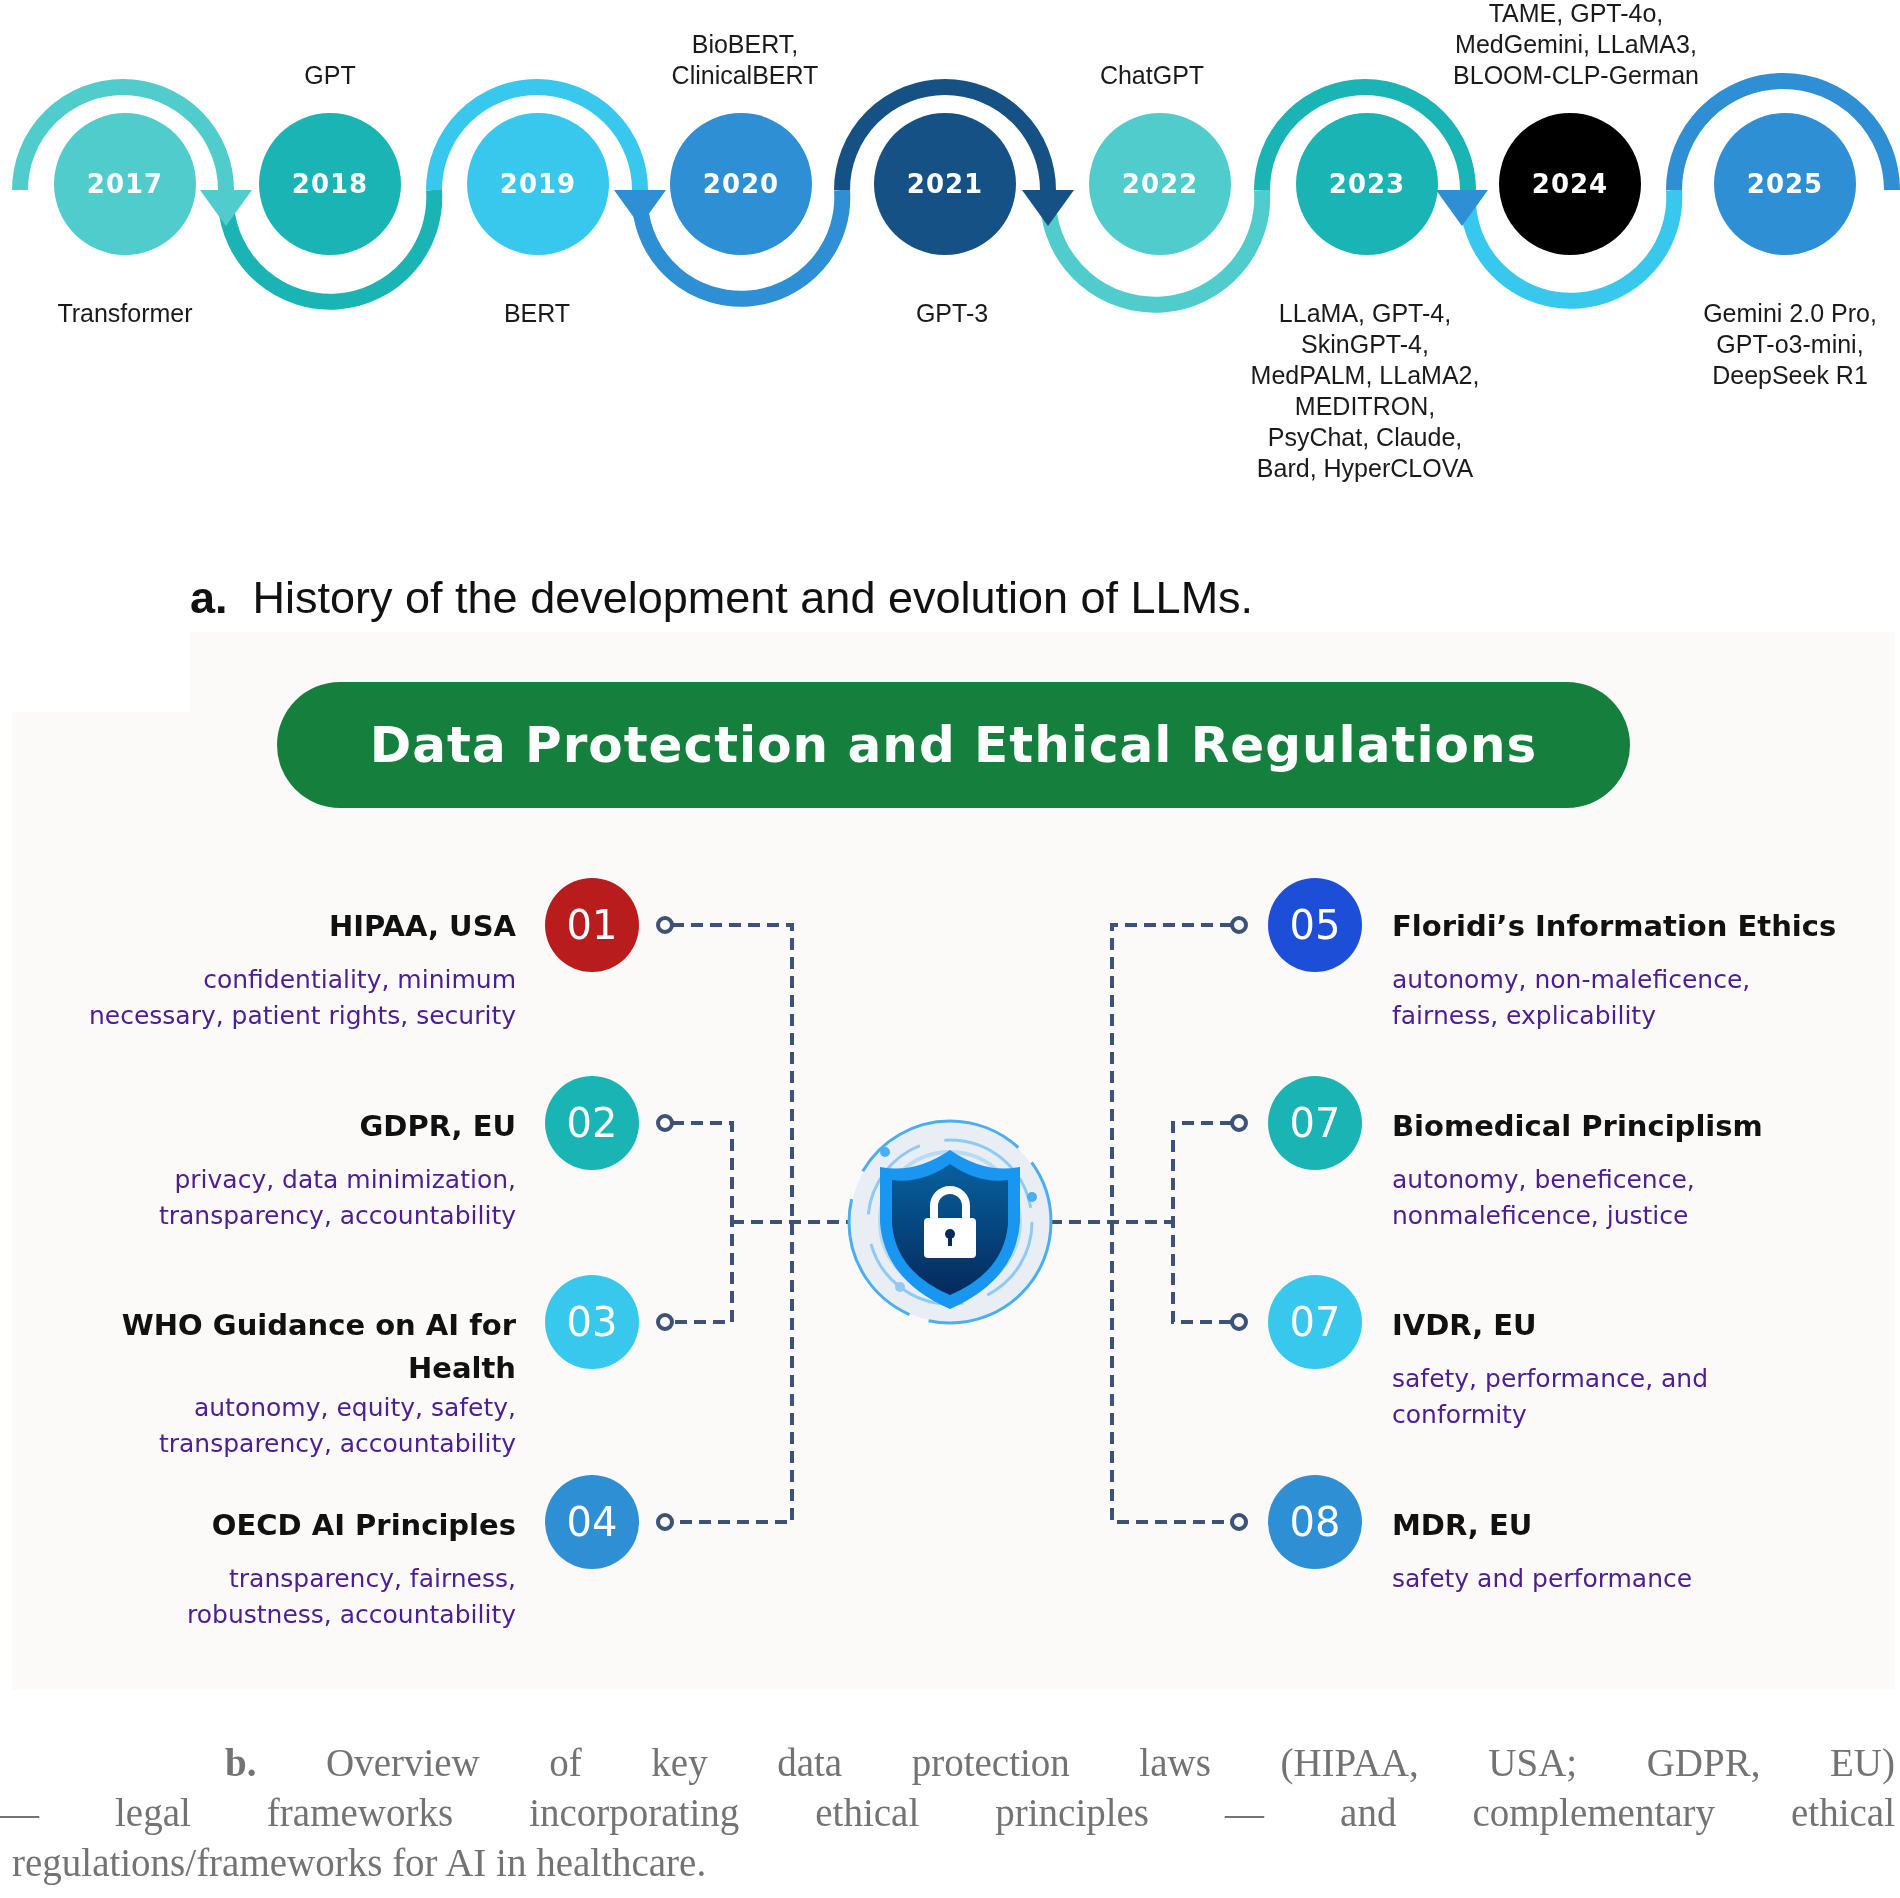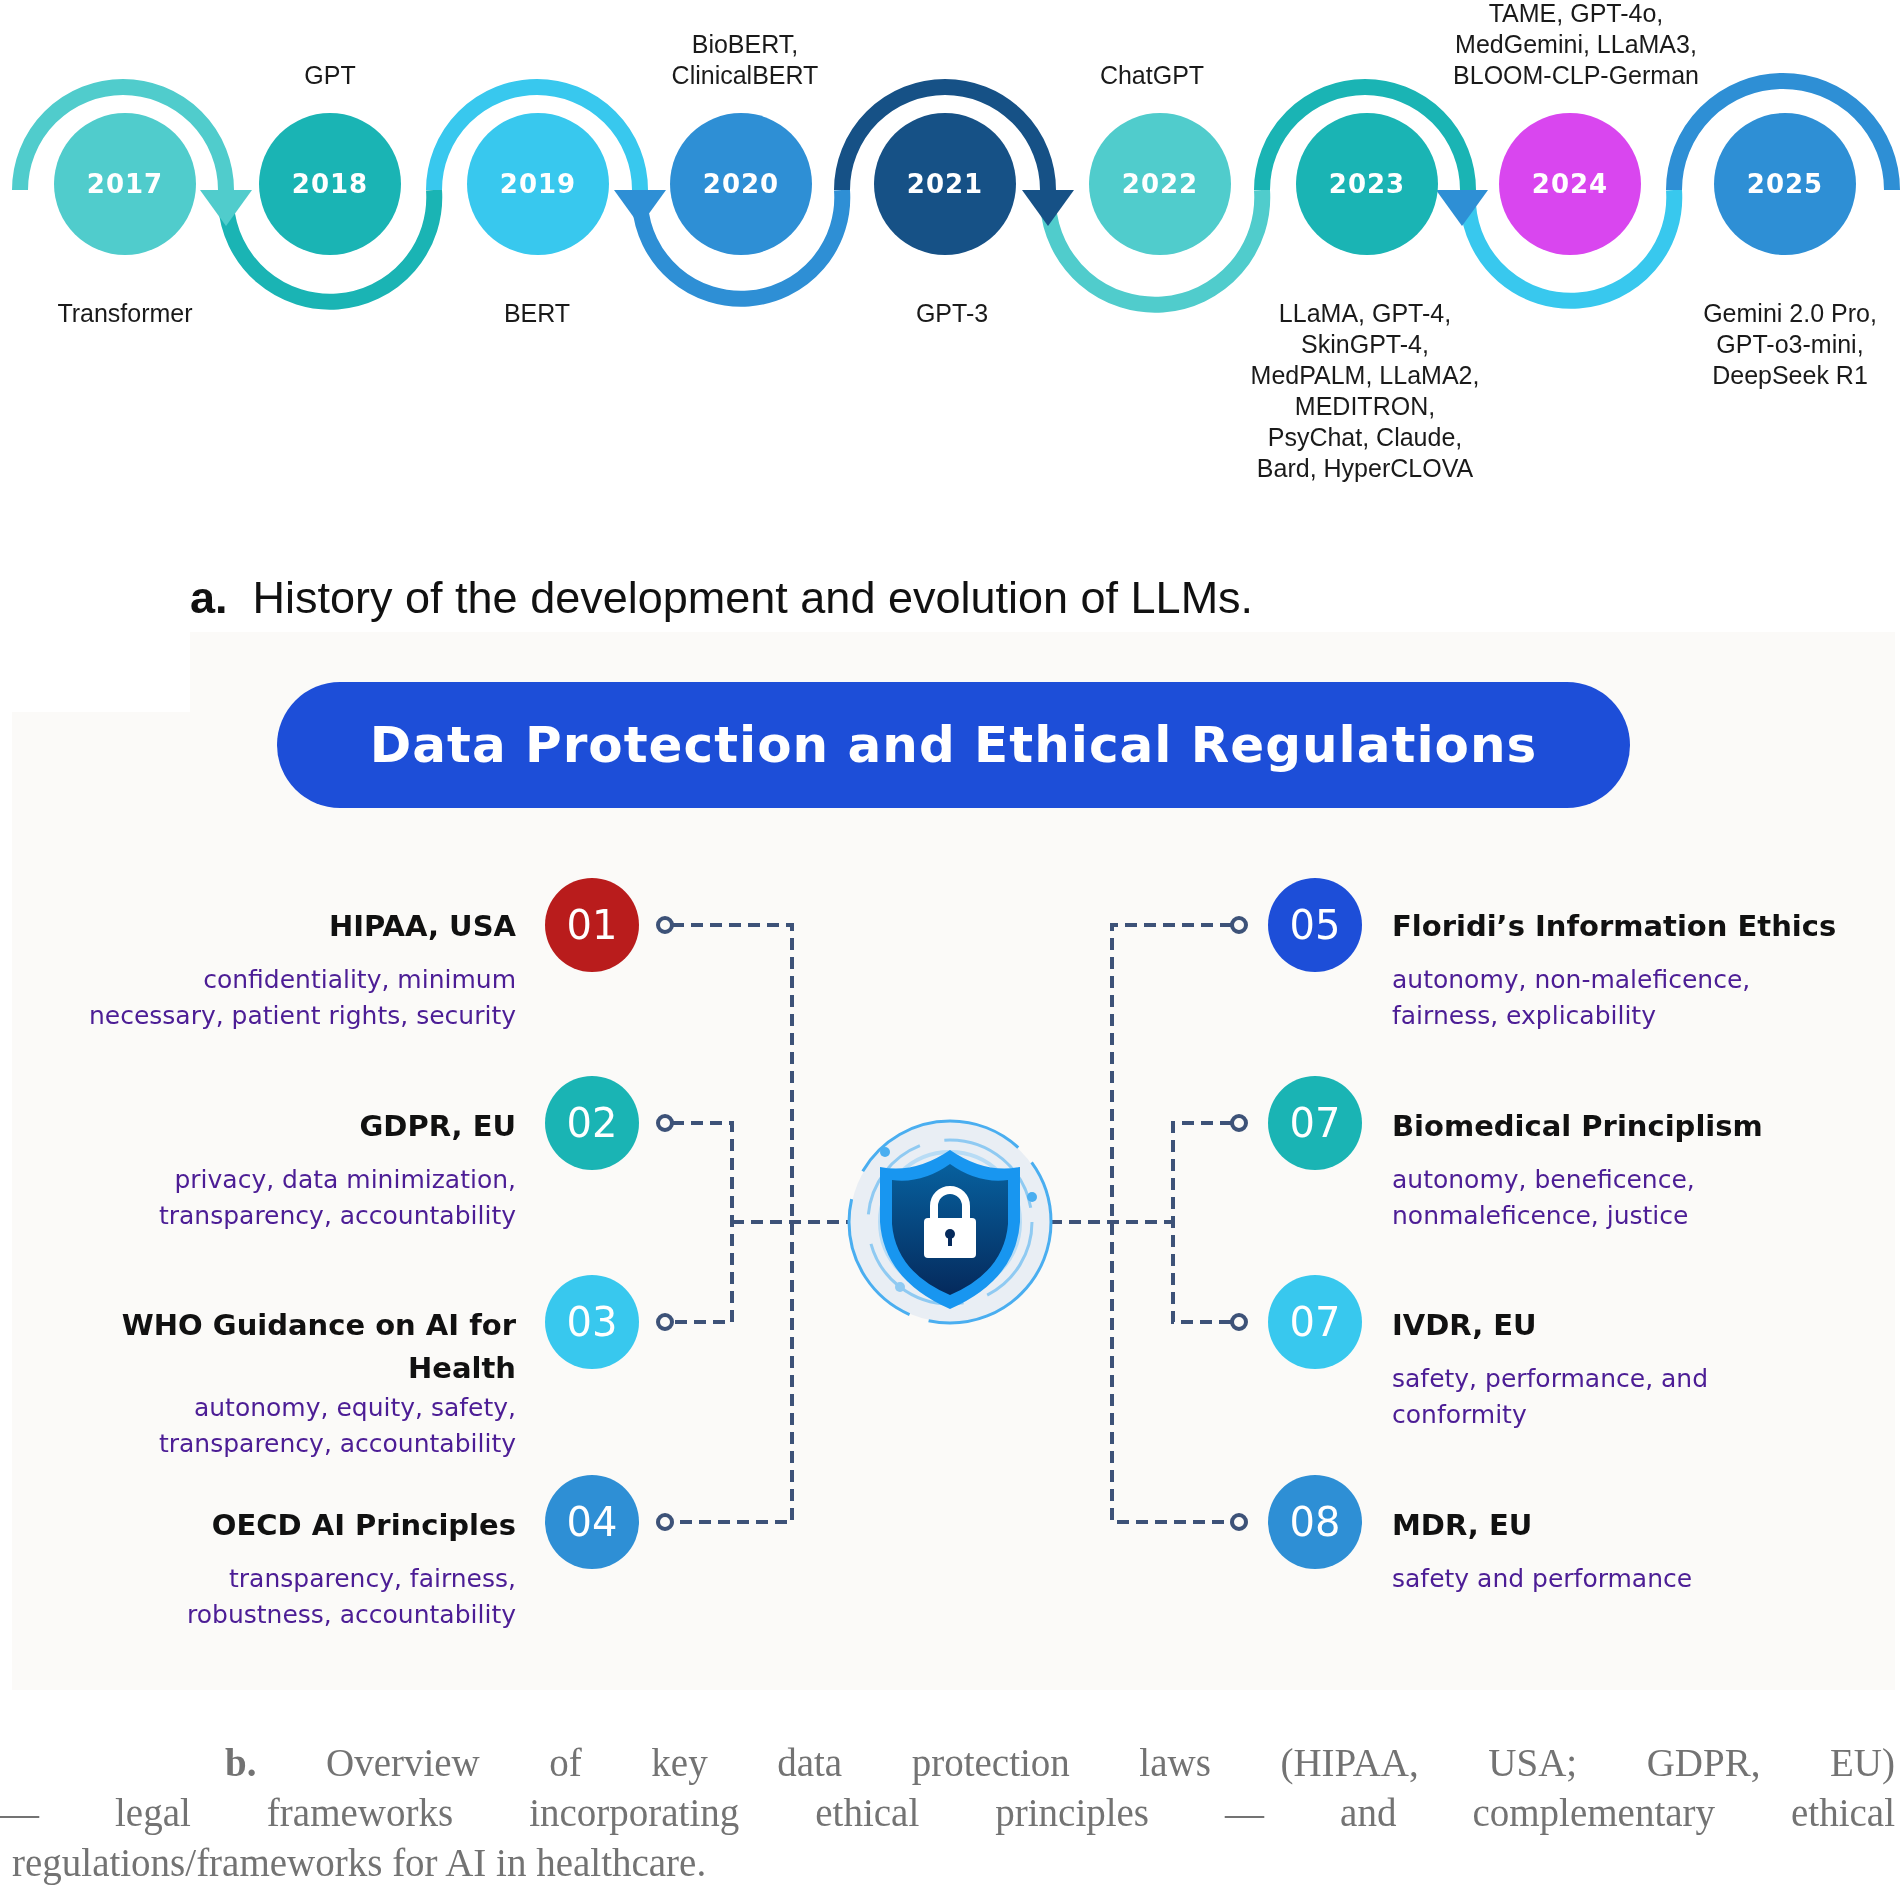--- a/index.html
+++ b/index.html
@@ -7,21 +7,21 @@
   .abs { position:absolute; }
   
   .tl-svg { position:absolute; left:0; top:0; }
   .year { position:absolute; width:142px; height:142px; border-radius:50%; color:#fff; font-family:"DejaVu Sans", sans-serif; font-weight:bold; font-size:26px; display:flex; align-items:center; justify-content:center; letter-spacing:1px; }
   .tl-label { position:absolute; font-family:"Liberation Sans", sans-serif; font-size:25px; line-height:31px; color:#1a1a1a; text-align:center; white-space:pre-line; width:340px; }
   .caption-a { position:absolute; left:190px; top:572px; font-family:Liberation Sans, sans-serif; font-size:45px; color:#111; white-space:nowrap; }
   .caption-a b, .caption-b b { font-weight:bold; }
   
   .info-bg1 { position:absolute; left:190px; top:632px; width:1705px; height:80px; background:#fbfaf8; }
   .info-bg2 { position:absolute; left:12px; top:712px; width:1883px; height:978px; background:#fbfaf8; }
-  .banner { position:absolute; left:277px; top:682px; width:1353px; height:126px; border-radius:63px; background:#1d4ed8; color:#fff; font-family:"DejaVu Sans", sans-serif; font-weight:bold; font-size:50px; display:flex; align-items:center; justify-content:center; letter-spacing:1px; }
+  .banner { position:absolute; left:277px; top:682px; width:1353px; height:126px; border-radius:63px; background:#15803d; color:#fff; font-family:"DejaVu Sans", sans-serif; font-weight:bold; font-size:50px; display:flex; align-items:center; justify-content:center; letter-spacing:1px; }
   .num { position:absolute; width:94px; height:94px; border-radius:50%; color:#fff; font-family:"DejaVu Sans", sans-serif; font-size:40px; display:flex; align-items:center; justify-content:center; }
   .item { position:absolute; width:500px; }
   .item.left { text-align:right; }
   .item.right { text-align:left; }
   .item-title { font-family:"DejaVu Sans", sans-serif; font-weight:bold; font-size:29px; line-height:43px; color:#111;margin-top:48px; }
   .item-desc { font-family:"DejaVu Sans", sans-serif; font-size:25px; line-height:36px; color:#4c1d95; margin-top:14px; white-space:pre-line; }
   .item-desc.tight { margin-top:0; }
   .conn-svg { position:absolute; left:0; top:0; }
   .caption-b { position:absolute; left:0; top:1738px; width:1895px; font-family:Liberation Serif, serif; font-size:39px; line-height:50px; color:#737373; }
   .caption-b .line { display:block; text-align:justify; text-align-last:justify; white-space:nowrap; }
@@ -61,21 +61,21 @@
     <polygon points="1436,190 1488,190 1462,226" fill="#2e8fd5"></polygon>
   </svg>
 
   <div class="year" style="left:54px;top:113px;background:#50cccc;">2017</div>
   <div class="year" style="left:259px;top:113px;background:#1ab4b4;">2018</div>
   <div class="year" style="left:467px;top:113px;background:#38c8ee;">2019</div>
   <div class="year" style="left:670px;top:113px;background:#2e8fd5;">2020</div>
   <div class="year" style="left:874px;top:113px;background:#165186;">2021</div>
   <div class="year" style="left:1089px;top:113px;background:#50cccc;">2022</div>
   <div class="year" style="left:1296px;top:113px;background:#1ab4b4;">2023</div>
-  <div class="year" style="left:1499px;top:113px;background:#d946ef;">2024</div>
+  <div class="year" style="left:1499px;top:113px;background:#000000;">2024</div>
   <div class="year" style="left:1714px;top:113px;background:#2e8fd5;">2025</div>
 
   <div class="tl-label" style="left:-45px;top:298px;">Transformer</div>
   <div class="tl-label" style="left:160px;top:60px;">GPT</div>
   <div class="tl-label" style="left:367px;top:298px;">BERT</div>
   <div class="tl-label" style="left:575px;top:29px;">BioBERT,
 ClinicalBERT</div>
   <div class="tl-label" style="left:782px;top:298px;">GPT-3</div>
   <div class="tl-label" style="left:982px;top:60px;">ChatGPT</div>
   <div class="tl-label" style="left:1195px;top:298px;">LLaMA, GPT-4,

